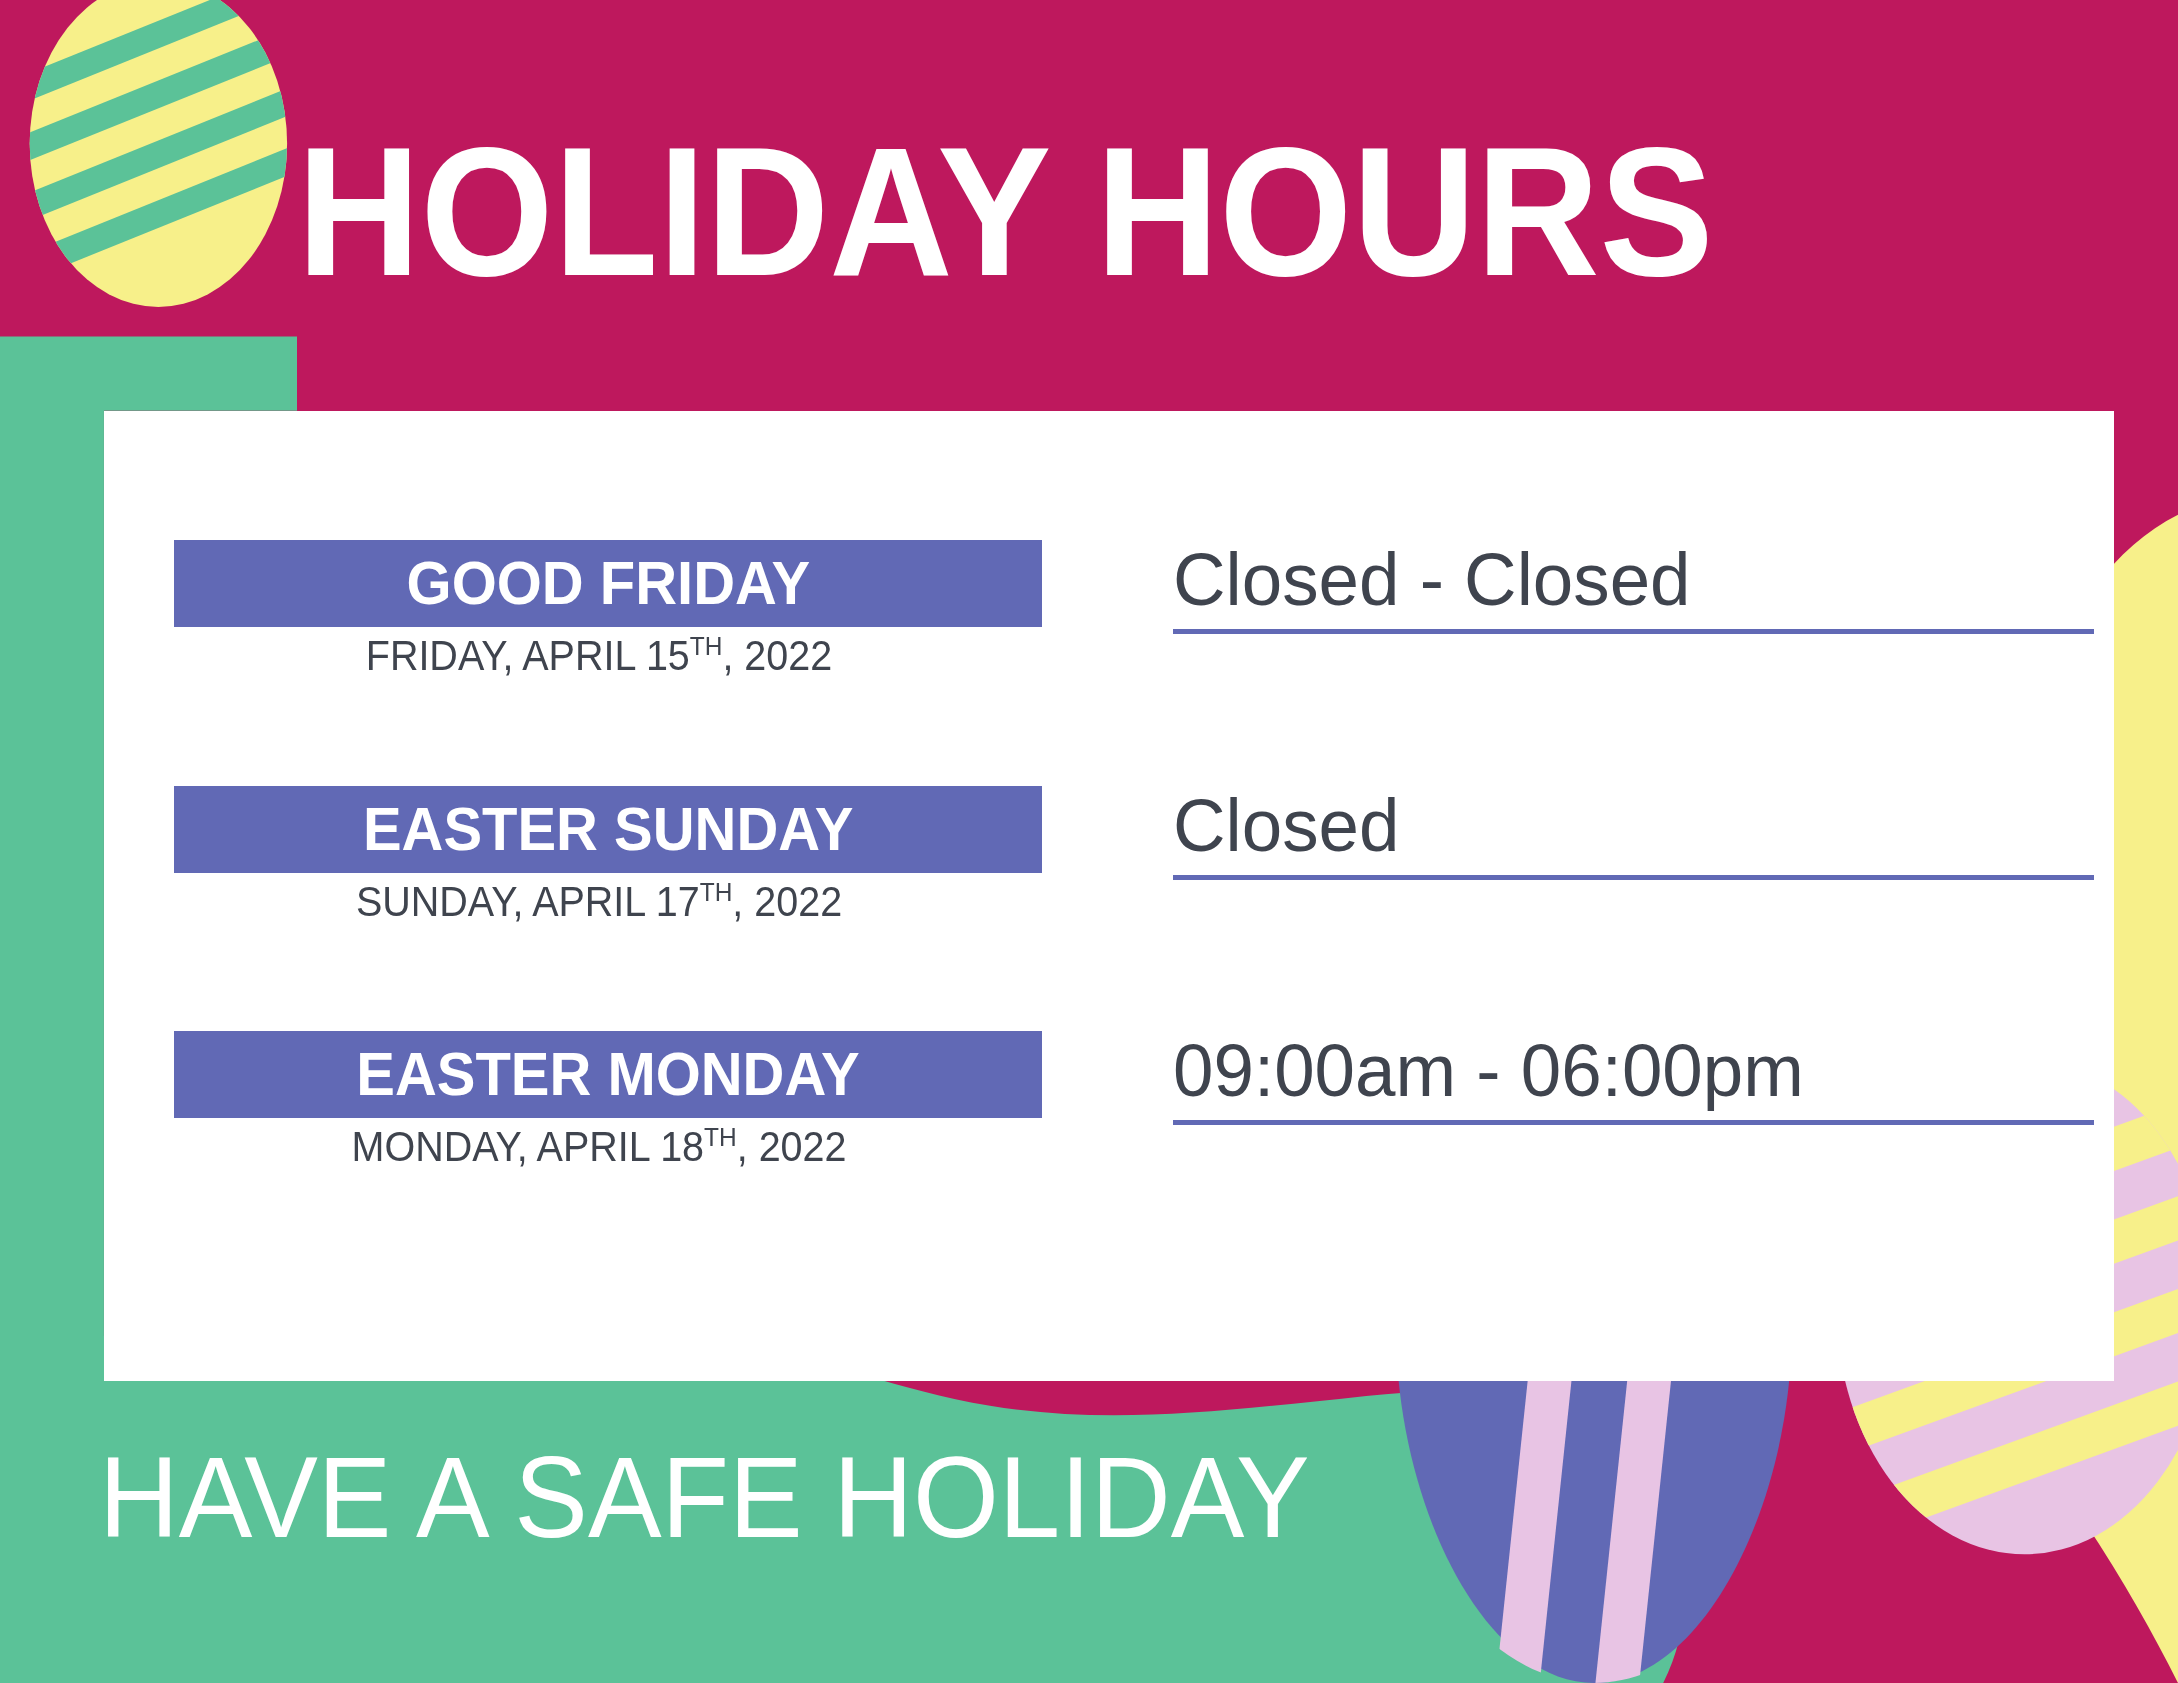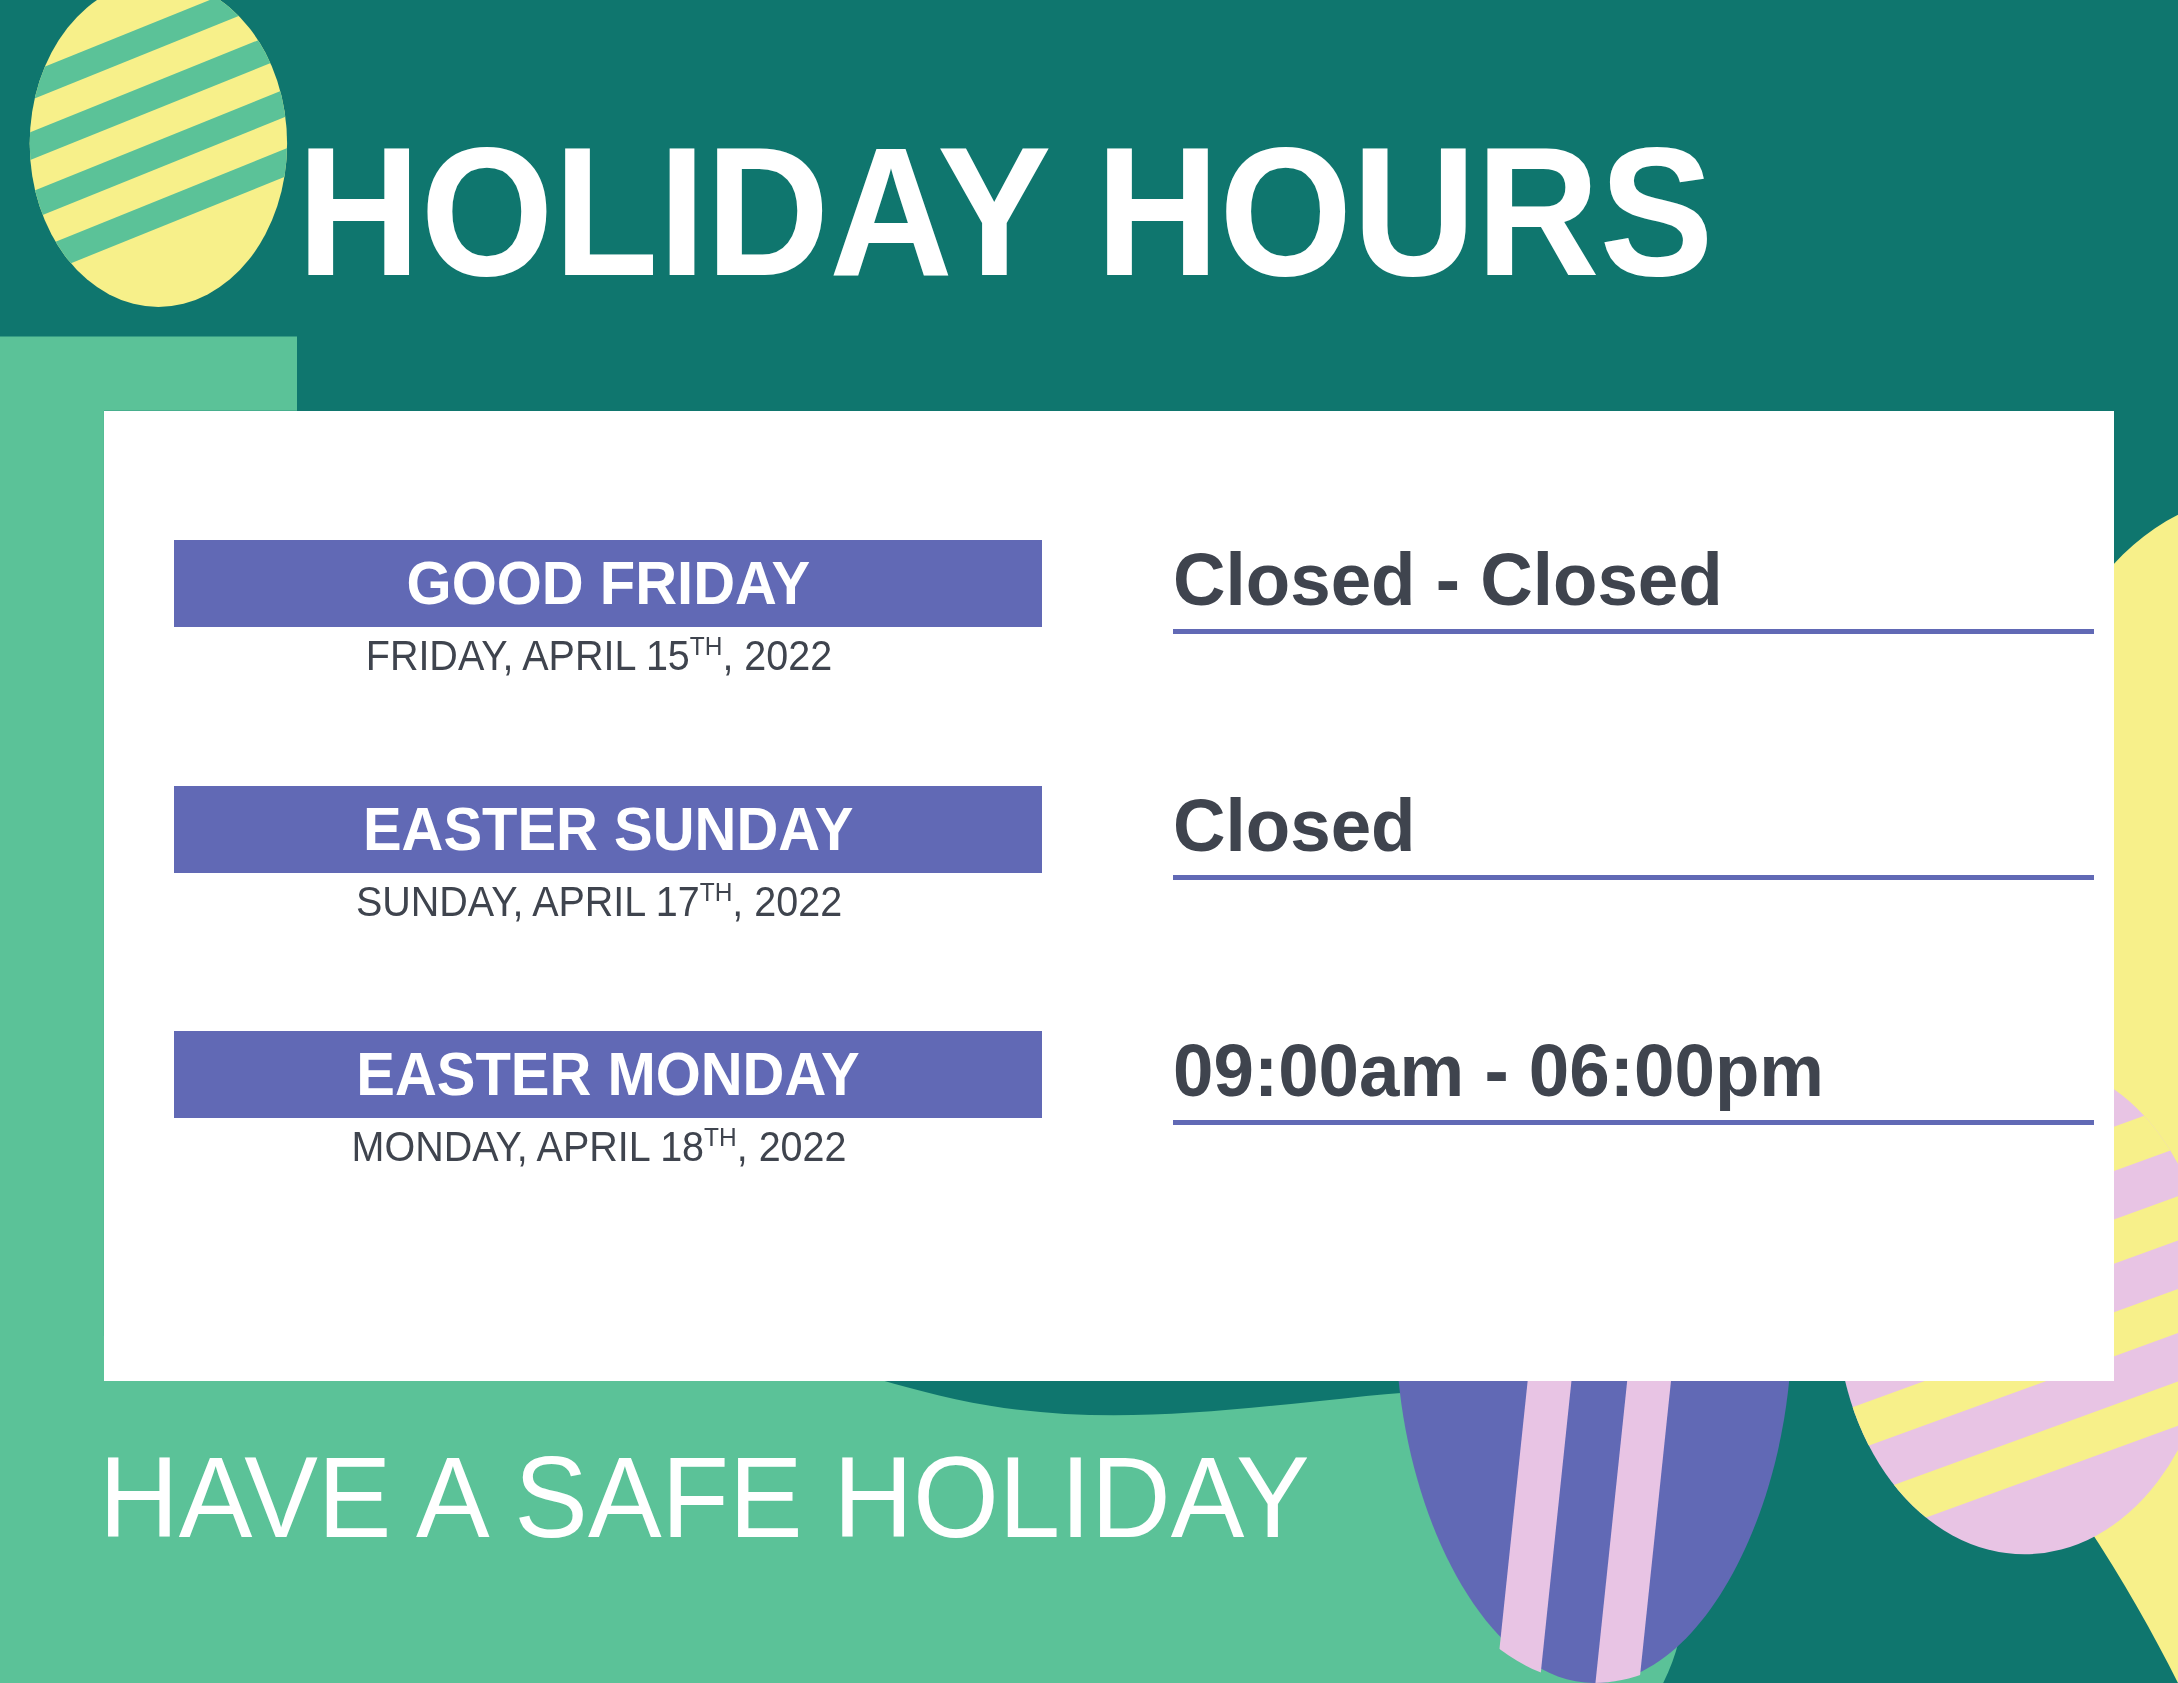--- a/index.html
+++ b/index.html
@@ -9,21 +9,21 @@
   }
   body {
     font-family: "Liberation Sans", sans-serif;
   }
 
   #poster {
     position: relative;
     width: 2178px;
     height: 1683px;
     overflow: hidden;
-    background: #0f766e;
+    background: #be185d;
   }
 
   
   .bg-layer {
     position: absolute;
     inset: 0;
     width: 2178px;
     height: 1683px;
   }
 
@@ -104,21 +104,20 @@
 
   .hours-cell {
     position: absolute;
     left: 1069px;
     top: 119px;
     width: 921px;
     height: 99px;
     border-bottom: 5px solid #6169B5;
     display: flex;
     align-items: center;
-    font-weight: bold;
   }
   .hours-value {
     color: #3F444E;
     font-size: 75px;
     line-height: 1;
     white-space: nowrap;
     transform: scaleX(0.97);
     transform-origin: left center;
   }
 

